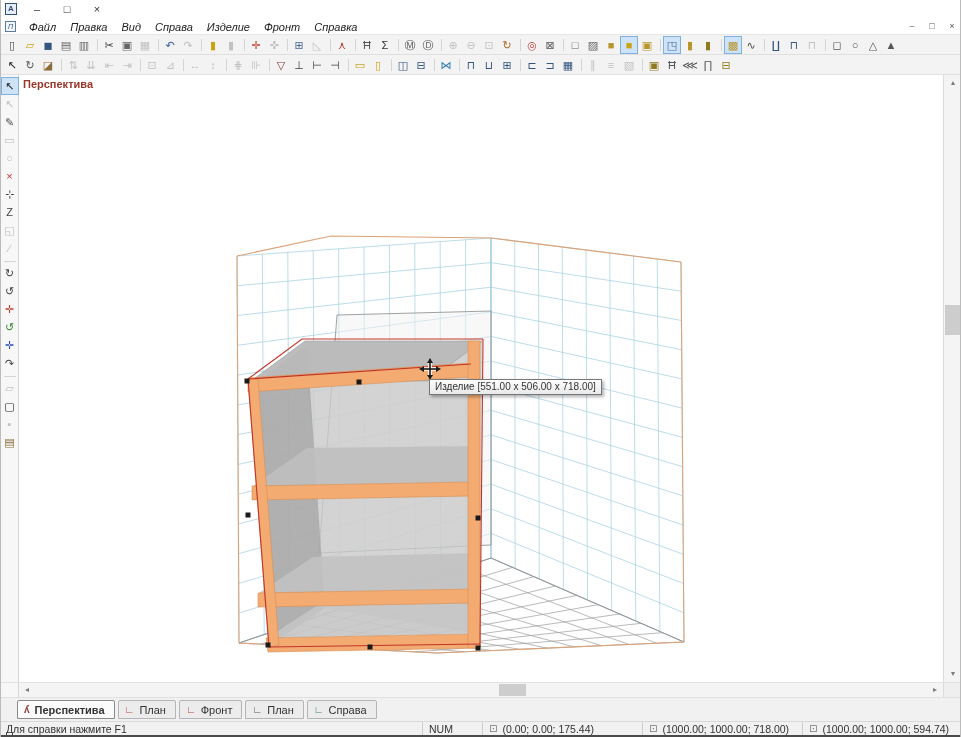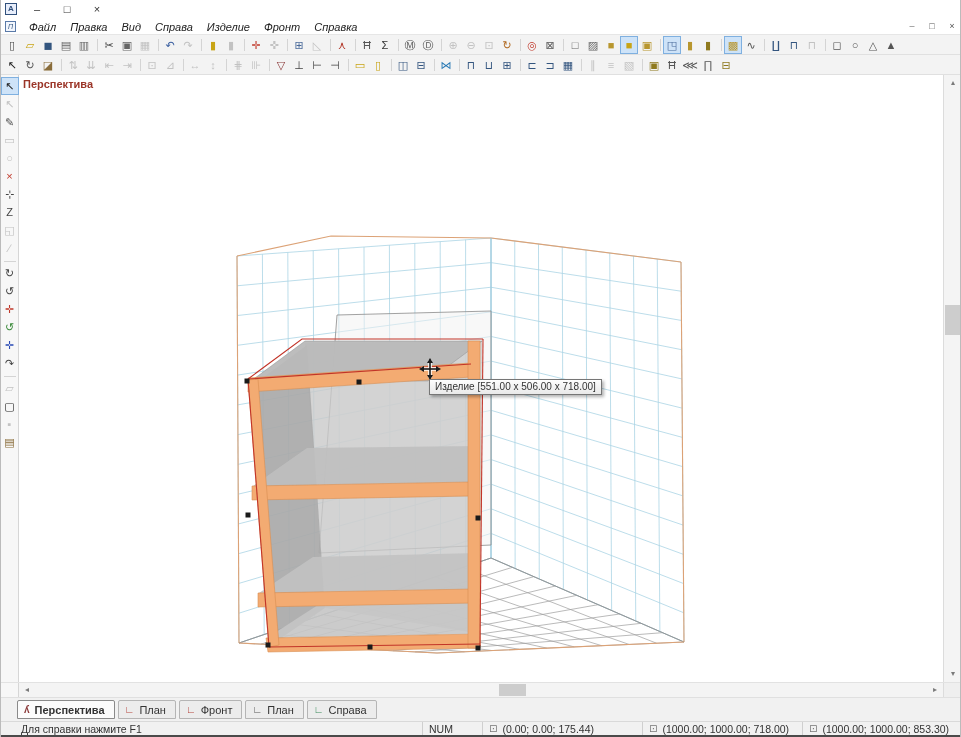--- a/index.html
+++ b/index.html
@@ -69,21 +69,21 @@
   .tabbar { height:24px; background:#f1f1f1; display:flex; align-items:flex-start; padding:2px 0 0 16px;
             border-top:1px solid #e0e0e0; flex:none; }
   .tab { height:19px; display:flex; align-items:center; padding:0 9px 0 6px; margin-right:3px;
          border:1px solid #b5b5b5; background:#ececec; border-radius:2px 2px 0 0; font-size:11px; color:#333; }
   .tab.active { background:#fbfbfb; border-color:#8a8a8a; font-weight:bold; }
   .tab-ic { font-size:10px; margin-right:5px; font-weight:bold; }
 
   
   .statusbar { height:16px; background:#f1f1f1; border-top:1px solid #d9d9d9; border-bottom:2px solid #4a4a4a;
                display:flex; align-items:center; font-size:10.5px; color:#333; flex:none; }
-  .status-help { flex:1; padding-left:20px; }
+  .status-help { flex:1; padding-left:5px; }
   .status-cell { border-left:1px solid #cfcfcf; height:100%; display:flex; align-items:center; padding:0 6px; }
   .status-num { width:60px; justify-content:flex-start; }
   .status-coord { width:160px; }
   .status-cell .ic { color:#777; margin-right:5px; font-size:10px; }
 </style>
 </head>
 <body>
 
 <div class="app">
 
@@ -433,18 +433,18 @@
     <div class="status-cell status-coord" title="status-cursor-coords">
           <span class="ic">⊡</span>
           <span>(0.00; 0.00; 175.44)</span>
         </div>
         <div class="status-cell status-coord" title="status-room-size">
           <span class="ic">⊡</span>
           <span>(1000.00; 1000.00; 718.00)</span>
         </div>
         <div class="status-cell status-coord" title="status-object-size">
           <span class="ic">⊡</span>
-          <span>(1000.00; 1000.00; 853.30)</span>
+          <span>(1000.00; 1000.00; 594.74)</span>
         </div>
       </div>
   </div>
 
 </div>
 
 </body></html>

